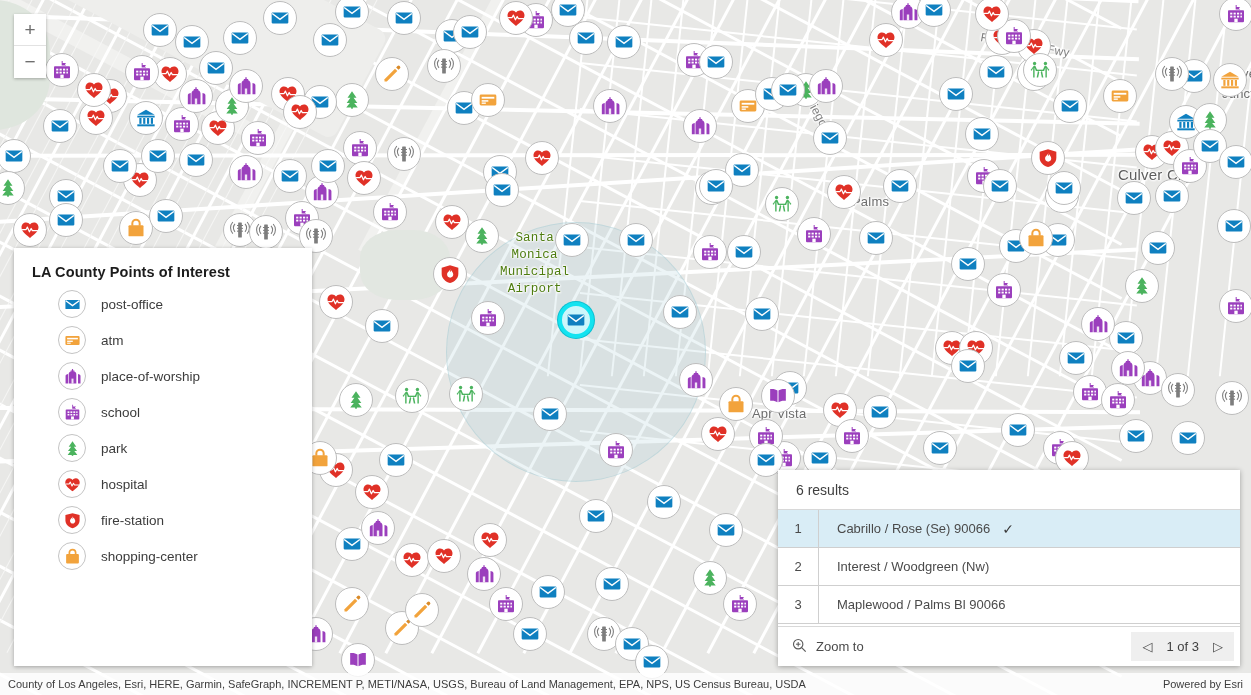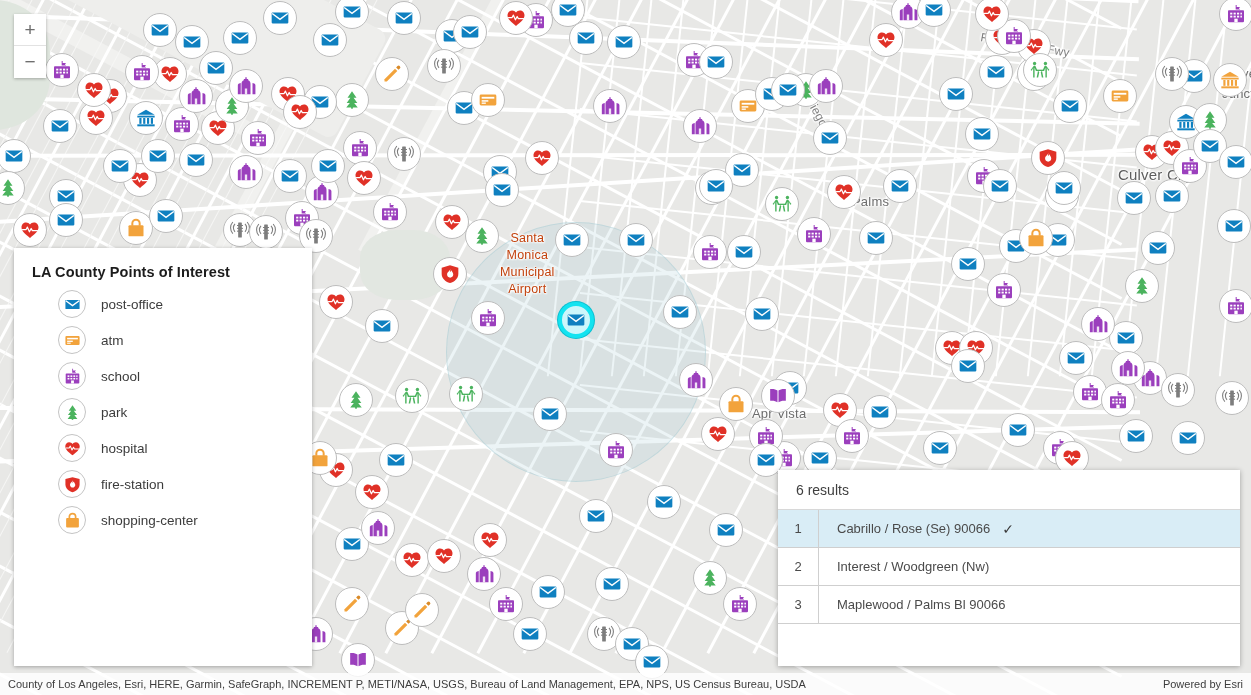--- a/index.html
+++ b/index.html
@@ -41,21 +41,21 @@
     position: absolute;
     color: #6b6b6b;
     white-space: pre;
     text-shadow: 0 0 3px #fff, 0 0 3px #fff, 0 0 2px #fff, 1px 1px 2px #fff, -1px -1px 2px #fff;
     pointer-events: none;
     letter-spacing: .2px;
   }
   .map-label.place { font-size: 15px; color: #5d5d5d; }
   .map-label.place-sm { font-size: 13px; color: #6d6d6d; }
   .map-label.fwy { font-size: 12px; color: #7d7d7d; }
-  .map-label.airport { font-size: 12.5px; color: #c2410c; text-align: center; line-height: 17px; }
+  .map-label.airport { font-size: 12.5px; color: #4d7c0f; text-align: center; line-height: 17px; font-family: Liberation Mono, monospace; }
 
   
   .poi {
     position: absolute;
     width: 34px; height: 34px;
     border-radius: 50%;
     background: #fff;
     border: 1.6px solid #bdbdbd;
     display: flex; align-items: center; justify-content: center;
     box-sizing: border-box;
@@ -1999,20 +1999,31 @@
               <rect x="4.4" y="8.2" width="15.2" height="2.2" fill="#fff"></rect>
               <rect x="4.4" y="12.2" width="8" height="1.8" fill="#fff"></rect>
               <rect x="4.4" y="15" width="5" height="1.6" fill="#fff"></rect>
             </svg>
           </span>
           <span class="lg-label">atm</span>
         </div>
         <div class="lg-row">
           <span class="lg-sym">
             <svg viewBox="0 0 24 24">
+              <path d="M11.2 1.5h1.6v2h1.8v1.6h-1.8v2.6h-1.6V5.1H9.4V3.5h1.8z" fill="#9b3fbd"></path>
+              <path d="M2.2 22V11.2c0-1.1.6-1.9 1.5-2.2l2-.7V22zM19.8 22V8.3l2 .7c.9.3 1.5 1.1 1.5 2.2V22z" fill="#9b3fbd"></path>
+              <path d="M6.6 22V9.2c0-2.3 1.2-3.6 2.6-4.1l2.8-1 2.8 1c1.4.5 2.6 1.8 2.6 4.1V22z" fill="#9b3fbd"></path>
+              <rect x="10.6" y="15" width="2.8" height="7" fill="#fff" opacity=".85"></rect>
+            </svg>
+          </span>
+          <span class="lg-label">place-of-worship</span>
+        </div>
+        <div class="lg-row">
+          <span class="lg-sym">
+            <svg viewBox="0 0 24 24">
               <path d="M11.6 1.2h1.2v2.4h4.2l-1.6 1.5 1.6 1.5h-5.4z" fill="#9b3fbd"></path>
               <rect x="2.4" y="7.6" width="19.2" height="14.2" rx="1" fill="#9b3fbd"></rect>
               <g fill="#fff">
                 <rect x="5" y="10.4" width="2.6" height="2.2"></rect>
                 <rect x="9.1" y="10.4" width="2.6" height="2.2"></rect>
                 <rect x="13.2" y="10.4" width="2.6" height="2.2"></rect>
                 <rect x="17.3" y="10.4" width="1.8" height="2.2"></rect>
                 <rect x="5" y="14" width="2.6" height="2.2"></rect>
                 <rect x="9.1" y="14" width="2.6" height="2.2"></rect>
                 <rect x="13.2" y="14" width="2.6" height="2.2"></rect>
@@ -2078,20 +2089,38 @@
             <span>Interest / Woodgreen (Nw)</span>
           </span>
         </div>
         <div class="res-row">
           <span class="res-idx">3</span>
           <span class="res-txt">
             <span>Maplewood / Palms Bl 90066</span>
           </span>
         </div>
       </div>
+    <div class="res-foot">
+      <div class="zoom-to">
+        <span>
+          <svg viewBox="0 0 16 16">
+              <circle cx="6.6" cy="6.6" r="5" fill="none" stroke="#5a5a5a" stroke-width="1.2"></circle>
+              <line x1="10.3" y1="10.3" x2="14.6" y2="14.6" stroke="#5a5a5a" stroke-width="1.3"></line>
+              <line x1="4.2" y1="6.6" x2="9" y2="6.6" stroke="#5a5a5a" stroke-width="1.1"></line>
+              <line x1="6.6" y1="4.2" x2="6.6" y2="9" stroke="#5a5a5a" stroke-width="1.1"></line>
+            </svg>
+        </span>
+        <span>Zoom to</span>
+      </div>
+      <div class="pager">
+        <span class="arrow">◁</span>
+        <span>1 of 3</span>
+        <span class="arrow">▷</span>
+      </div>
+    </div>
   </div>
 
   <div id="attrib">
     <span>County of Los Angeles, Esri, HERE, Garmin, SafeGraph, INCREMENT P, METI/NASA, USGS, Bureau of Land Management, EPA, NPS, US Census Bureau, USDA</span>
     <span class="powered">Powered by Esri</span>
   </div>
 
 </div>
 
 </body></html>

